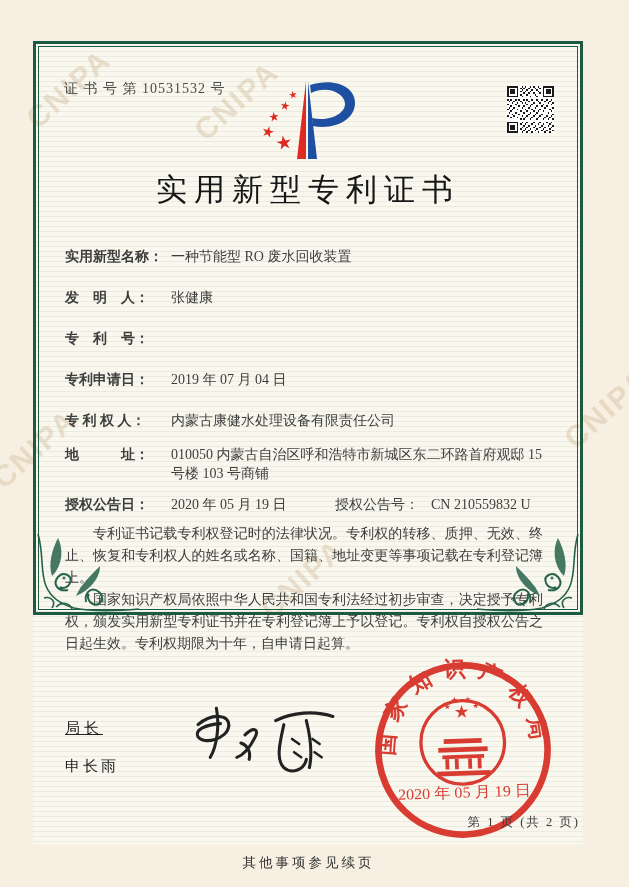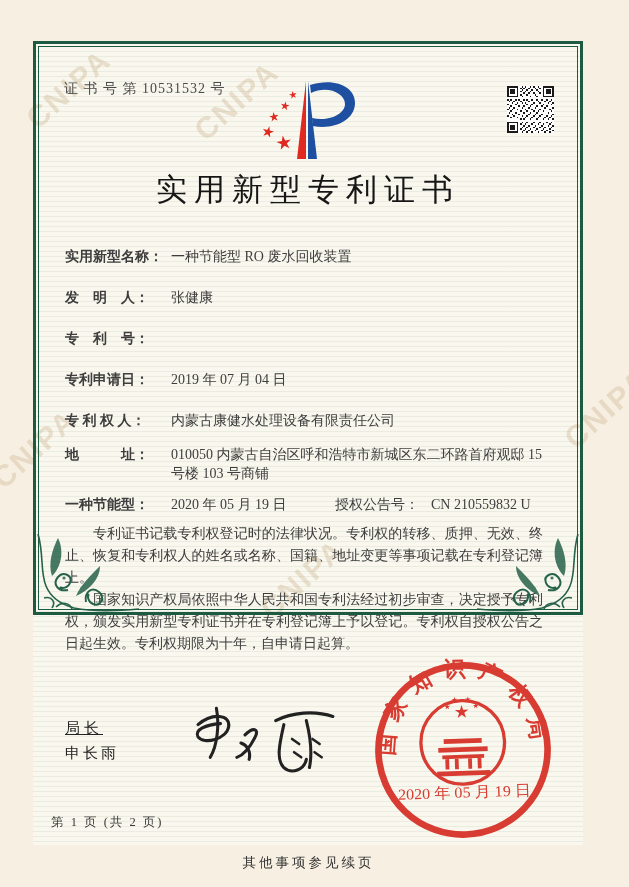--- a/index.html
+++ b/index.html
@@ -37,28 +37,28 @@
   .grant{display:flex;line-height:20px;margin-top:6px;}
   .grant .f-label{flex:0 0 106px;}
   .grant .g-val{flex:0 0 138px;}
   .grant .g-label2{margin-left:26px;white-space:pre;}
   .grant .g-val2{margin-left:12px;}
 
   .legal{margin-top:8px;}
   .legal p{margin:0;text-indent:2em;text-align:justify;line-height:22px;font-size:14px;color:#3d3d3d;}
 
   .officials{position:absolute;left:29px;top:675px;font-size:15px;color:#222;}
-  .officials .o-title{letter-spacing:4px;margin-bottom:6px;text-decoration:underline;}
+  .officials .o-title{letter-spacing:4px;margin-bottom:19px;text-decoration:underline;}
   .officials .o-name{letter-spacing:3px;}
 
   .signature{position:absolute;left:149px;top:652px;width:165px;height:92px;}
 
   .seal{position:absolute;left:332px;top:611px;width:190px;height:190px;opacity:.9;transform:rotate(-2deg);}
 
-  .page-info{position:absolute;left:15px;right:0;top:770px;text-align:left;
+  .page-info{position:absolute;left:15px;right:0;top:770px;text-align:right;
     font-size:12.5px;letter-spacing:2px;color:#3a3a3a;}
 
   .footer-note{position:absolute;left:0;right:12px;top:854px;text-align:center;z-index:3;
     font-size:13.5px;letter-spacing:3px;color:#333;}
 
   .orn{position:absolute;width:106px;height:86px;bottom:-2px;}
   .orn.left{left:-2px;}
   .orn.right{right:-2px;transform:scaleX(-1);}
 </style>
 </head>
@@ -128,21 +128,21 @@
       </div>
       <div class="f-row tight">
         <span class="f-label">专 利 权 人：</span>
         <span class="f-value">内蒙古康健水处理设备有限责任公司</span>
       </div>
       <div class="f-row addr">
         <span class="f-label">地　　　址：</span>
         <span class="f-value">010050 内蒙古自治区呼和浩特市新城区东二环路首府观邸 15 号楼 103 号商铺</span>
       </div>
       <div class="grant">
-        <span class="f-label">一种节能型：</span>
+        <span class="f-label">授权公告日：</span>
         <span class="g-val">2020 年 05 月 19 日</span>
         <span class="g-label2">授权公告号：</span>
         <span class="g-val2">CN 210559832 U</span>
       </div>
       <div class="legal">
         <p>专利证书记载专利权登记时的法律状况。专利权的转移、质押、无效、终止、恢复和专利权人的姓名或名称、国籍、地址变更等事项记载在专利登记簿上。</p>
         <p>国家知识产权局依照中华人民共和国专利法经过初步审查，决定授予专利权，颁发实用新型专利证书并在专利登记簿上予以登记。专利权自授权公告之日起生效。专利权期限为十年，自申请日起算。</p>
       </div>
     </div>
 

